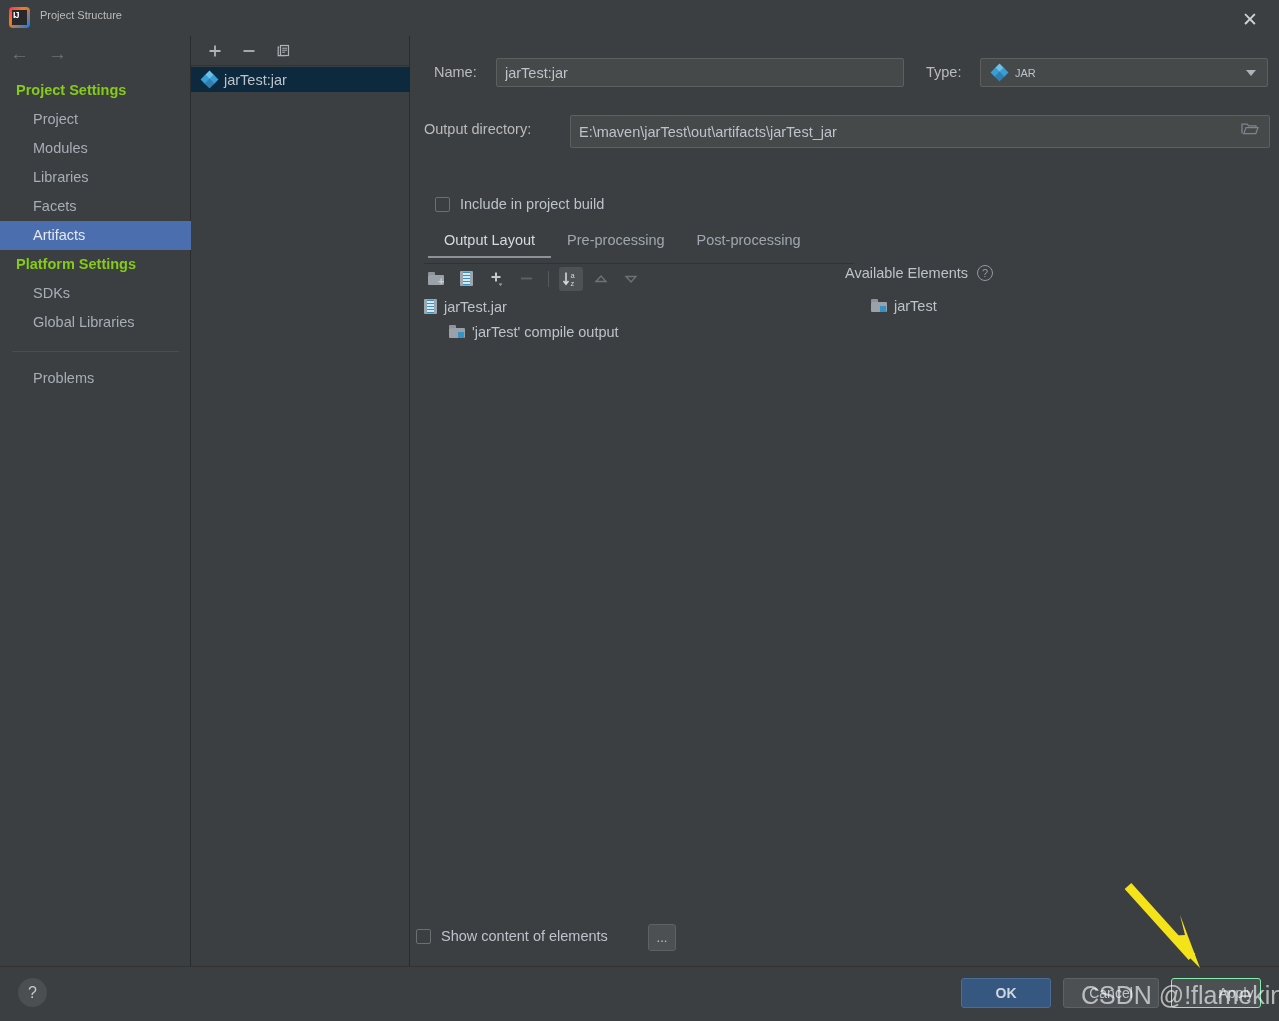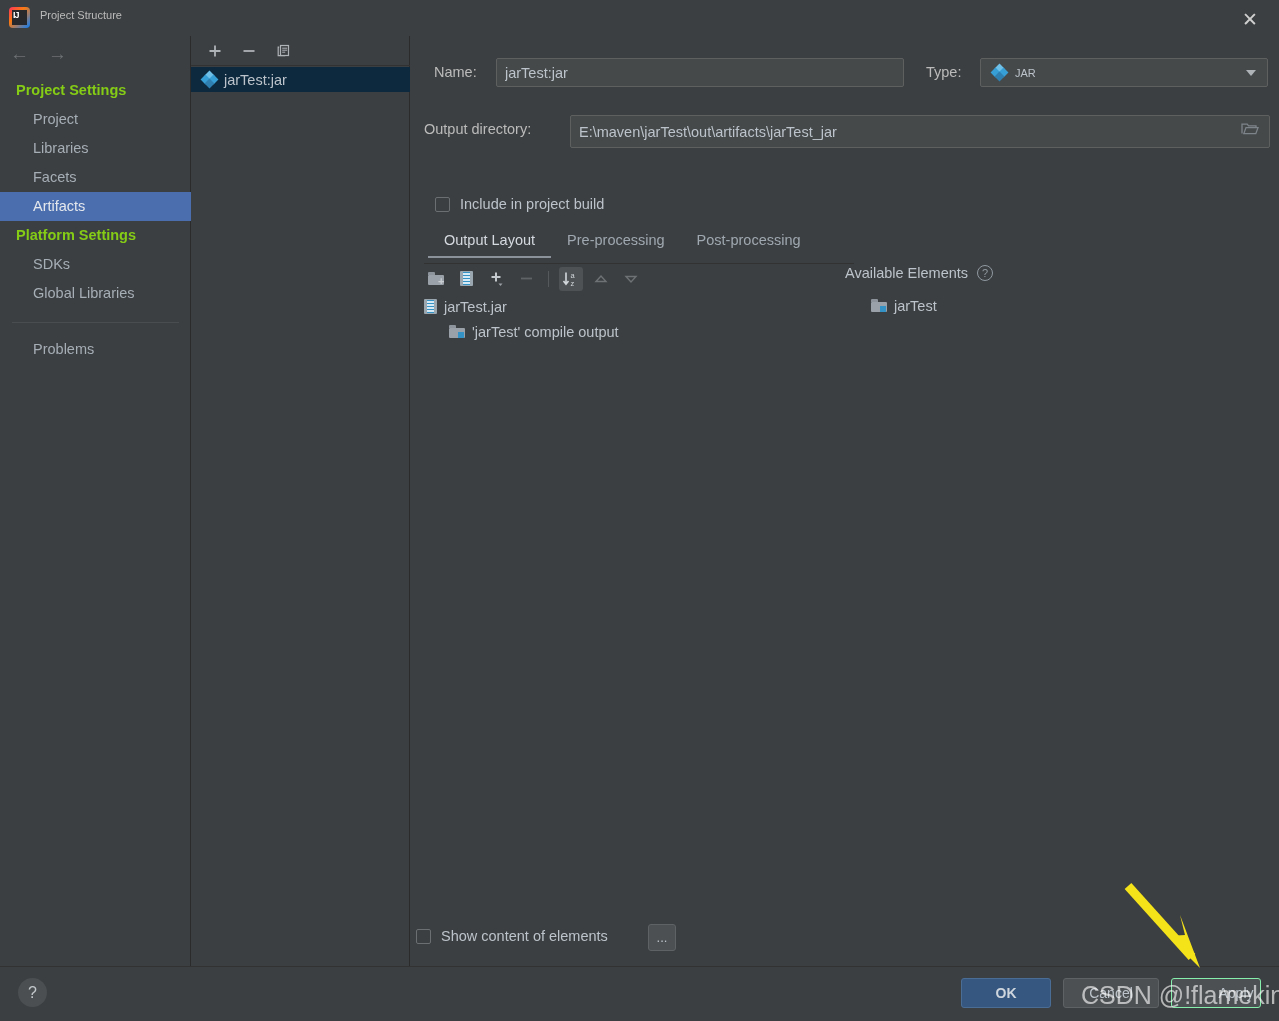--- a/index.html
+++ b/index.html
@@ -332,20 +332,21 @@
   </div>
 
   <div class="sidebar">
     <div class="nav-arrows">
       <span>←</span>
       <span>→</span>
     </div>
     <div class="sb-list">
       <div class="sb-group">Project Settings</div>
       <div class="sb-item">Project</div>
+      <div class="sb-item">Modules</div>
       <div class="sb-item">Libraries</div>
       <div class="sb-item">Facets</div>
       <div class="sb-item selected">Artifacts</div>
       <div class="sb-group">Platform Settings</div>
       <div class="sb-item">SDKs</div>
       <div class="sb-item">Global Libraries</div>
       <div class="sb-sep"></div>
       <div class="sb-item">Problems</div>
     </div>
   </div>

